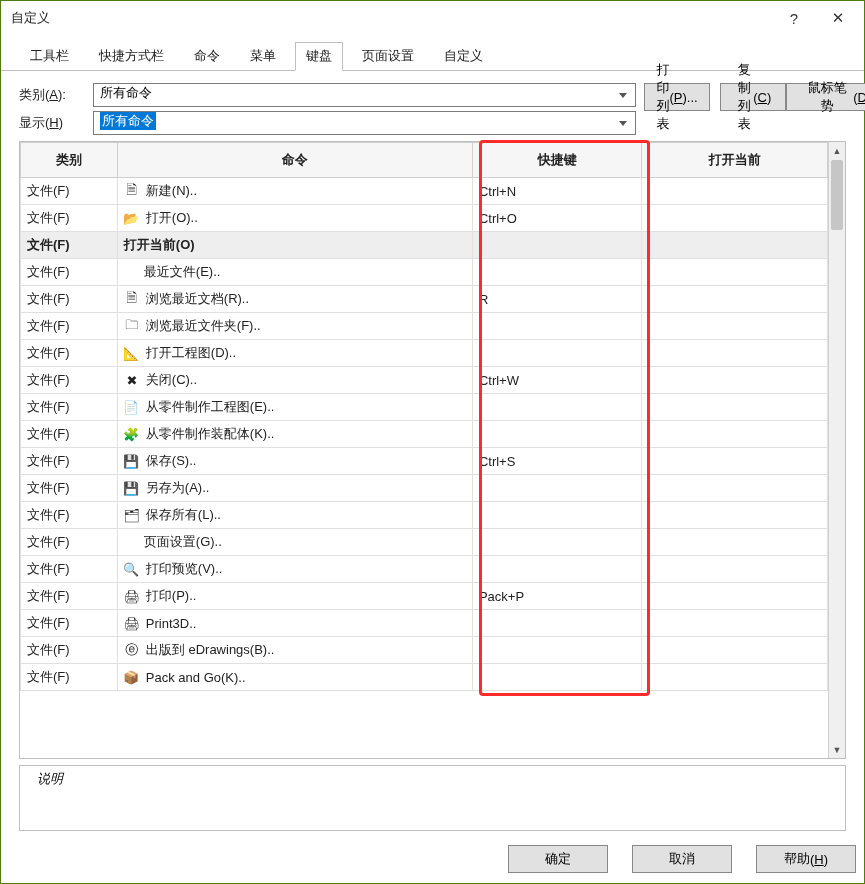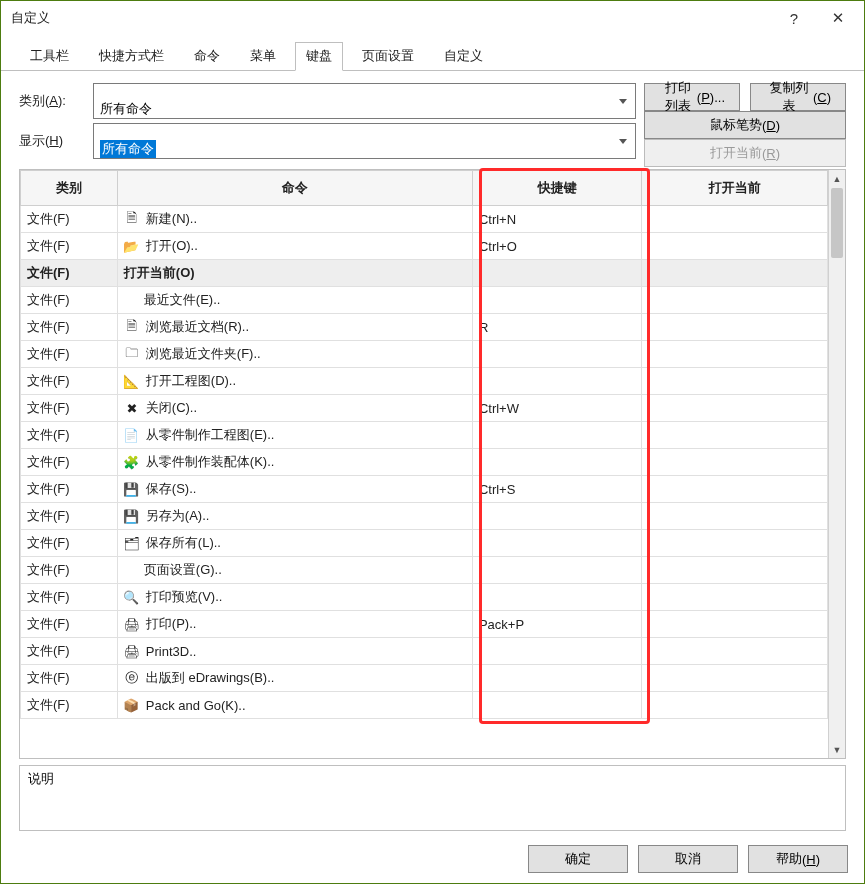--- a/index.html
+++ b/index.html
@@ -18,59 +18,59 @@
     display: flex; padding: 6px 18px 0 18px; border-bottom: 1px solid #bfbfbf;
     gap: 8px; font-size: 13px;
   }
   .tab { padding: 4px 10px 5px 10px; color:#222; border:1px solid transparent; border-bottom:none; cursor:pointer; position:relative; top:1px; }
   .tab.active { background:#fff; border:1px solid #bfbfbf; border-bottom:1px solid #fff; }
   .content { flex:1; padding: 12px 18px 4px 18px; display:flex; flex-direction:column; }
   .row { display:flex; align-items:center; margin-bottom: 4px; }
   .row .lbl { width: 74px; font-size:13px; color:#222; }
   .row .lbl .u { text-decoration: underline; }
   .combo {
-    flex:1; height:36px; border:1px solid #7a7a7a; display:flex; align-items:flex-end;
+    flex:1; height:24px; border:1px solid #7a7a7a; display:flex; align-items:flex-start;
     padding: 0 22px 0 6px; font-size:13px; position:relative; background:#fff;
   }
   .combo.selected-text { background:#fff; }
   .combo .sel { background:#0078d7; color:#fff; padding:0 2px; }
   .combo::after {
     content:""; position:absolute; right:8px; top:50%; margin-top:-2px;
     border-left:4px solid transparent; border-right:4px solid transparent; border-top:5px solid #555;
   }
   .search-input { flex:1; height:24px; border:1px solid #7a7a7a; padding:0 6px; font-size:13px; }
   .btn-std {
     min-width: 100px; height: 28px; border:1px solid #888; background:#e1e1e1;
     font-size:13px; padding:0 14px; cursor:pointer; display:inline-flex; align-items:center; justify-content:center;
   }
   .btn-std.disabled { color:#9a9a9a; border-color:#bbb; background:#efefef; cursor:default; }
   .btn-std .u { text-decoration: underline; }
   .upper { display:flex; gap:0; }
   .upper-left { flex:1; }
-  .upper-right { width: 210px; display:flex; flex-direction:column; gap:0; padding-left:8px; }
+  .upper-right { width: 210px; display:flex; flex-direction:row; gap:0; padding-left:8px; }
   .upper-right .pair { display:flex; gap:10px; }
   .upper-right .pair .btn-std { flex:1; min-width:0; }
   .table-wrap { position:relative; flex:1; border:1px solid #bfbfbf; display:flex; margin-top:2px; }
   .table-scroll { flex:1; overflow:auto; }
   table { border-collapse: collapse; width:100%; font-size:13px; table-layout:fixed; }
   thead th {
     background:#f6f6f6; border:1px solid #cfcfcf; padding: 8px 6px; font-weight:700; color:#222;
     position:sticky; top:0;
   }
   tbody td { border:1px solid #e0e0e0; padding: 4px 6px; height:26px; color:#222; white-space:nowrap; overflow:hidden; }
   tbody tr.active td { background:#eeeeee; font-weight:700; }
   .cmd-cell { display:flex; align-items:center; gap:6px; }
   .cmd-cell.indent { padding-left: 20px; }
   .icon { width:16px; height:16px; display:inline-flex; align-items:center; justify-content:center; font-size:12px; }
   .vscroll { width:17px; background:#f0f0f0; border-left:1px solid #d0d0d0; position:relative; }
   .vscroll .arrow { height:17px; display:flex; align-items:center; justify-content:center; font-size:9px; color:#555; }
   .vscroll .thumb { position:absolute; left:2px; right:2px; top:18px; height:70px; background:#c6c6c6; border-radius:2px; }
   .highlight-box { position:absolute; border:3px solid #ff2a2a; pointer-events:none; border-radius:4px; }
-  .desc { height:66px; border:1px solid #bfbfbf; margin-top:6px; padding:4px 8px; font-size:13px; }
-  .footer { height:48px; display:flex; align-items:center; justify-content:flex-end; gap:10px; padding:0 16px; }
+  .desc { height:66px; border:1px solid #bfbfbf; margin-top:6px; padding:4px 17px; font-size:13px;font-style:italic; }
+  .footer { height:48px; display:flex; align-items:center; justify-content:flex-end; gap:24px; padding:0 8px; }
   .ic { font-size:13px; }
 </style>
 </head>
 <body>
 
 <div class="dialog">
   <div class="titlebar">
     <span class="title">自定义</span>
     <div class="btn">
         <span>?</span>

